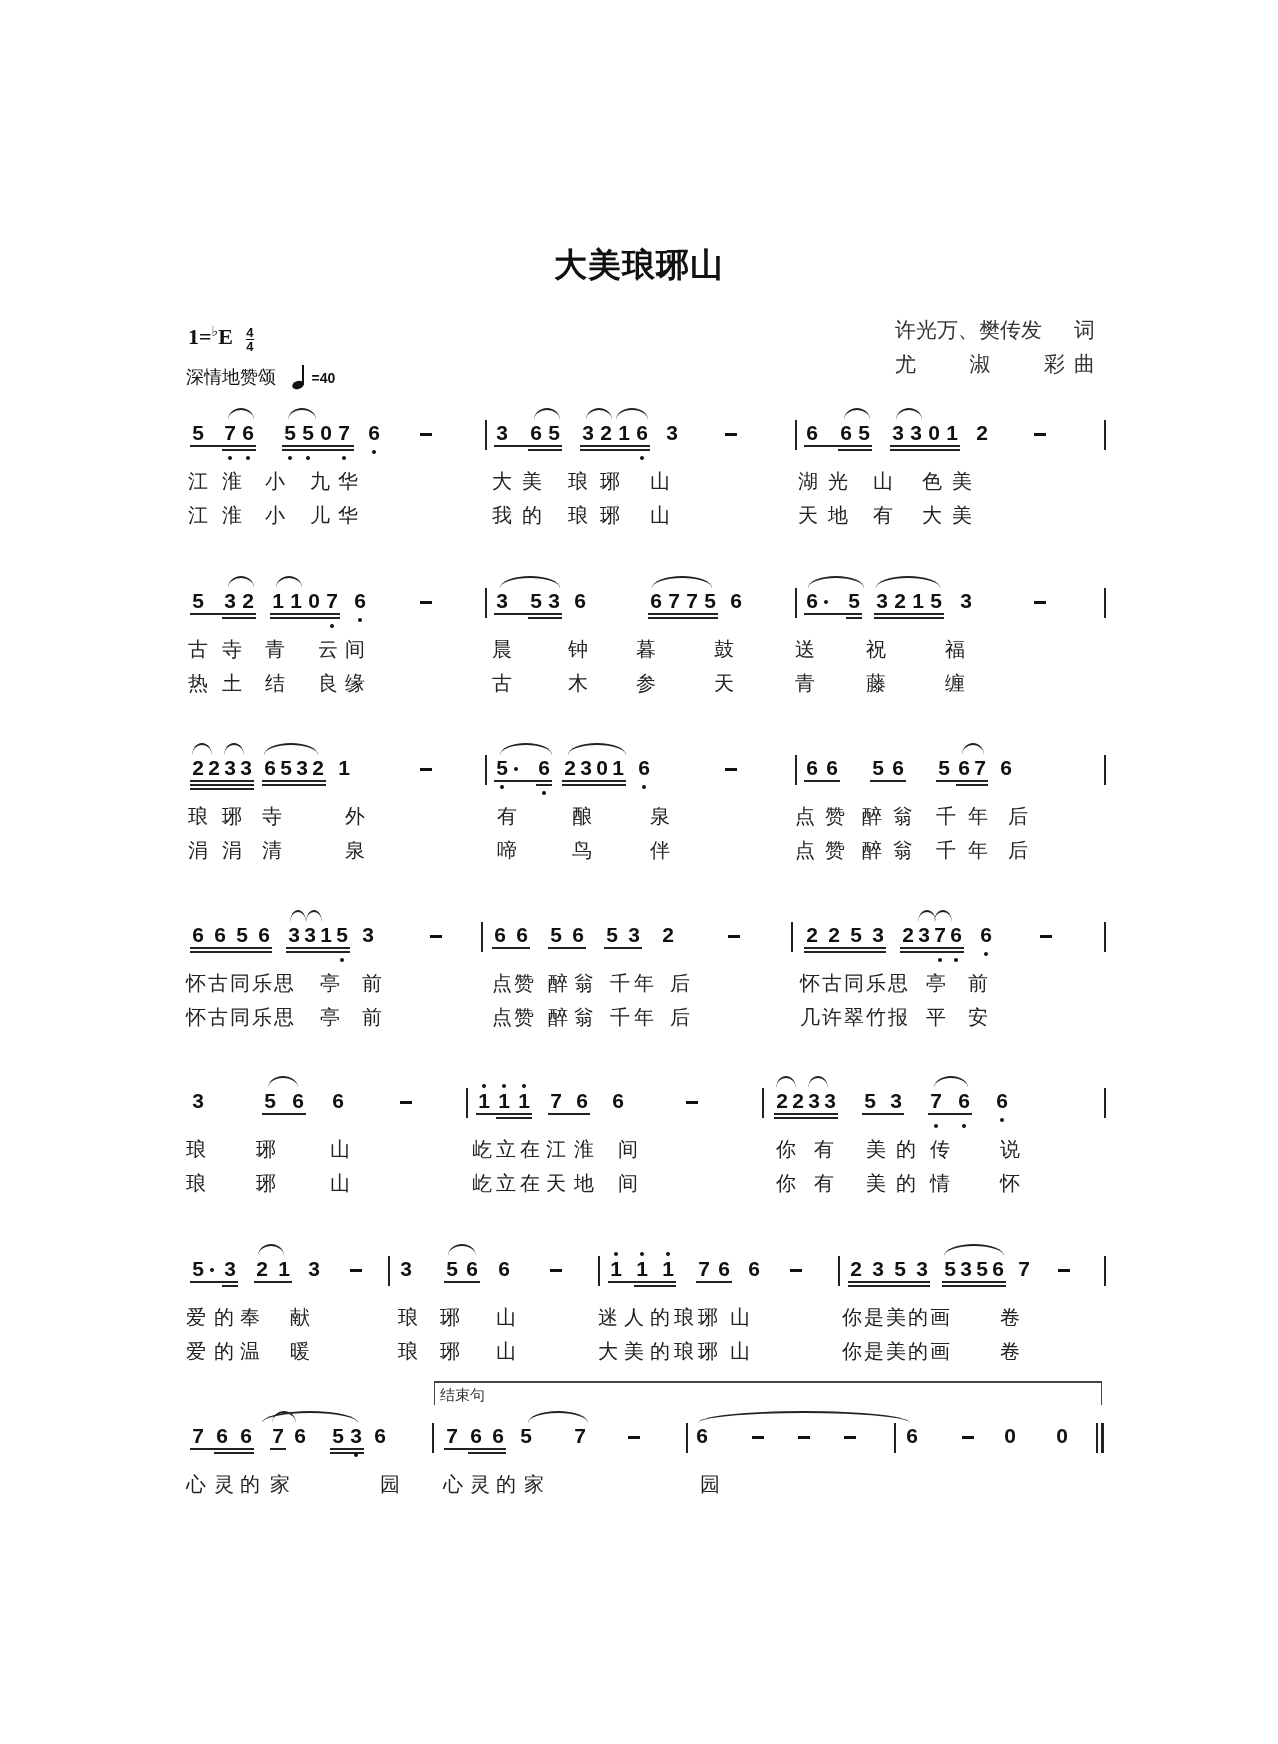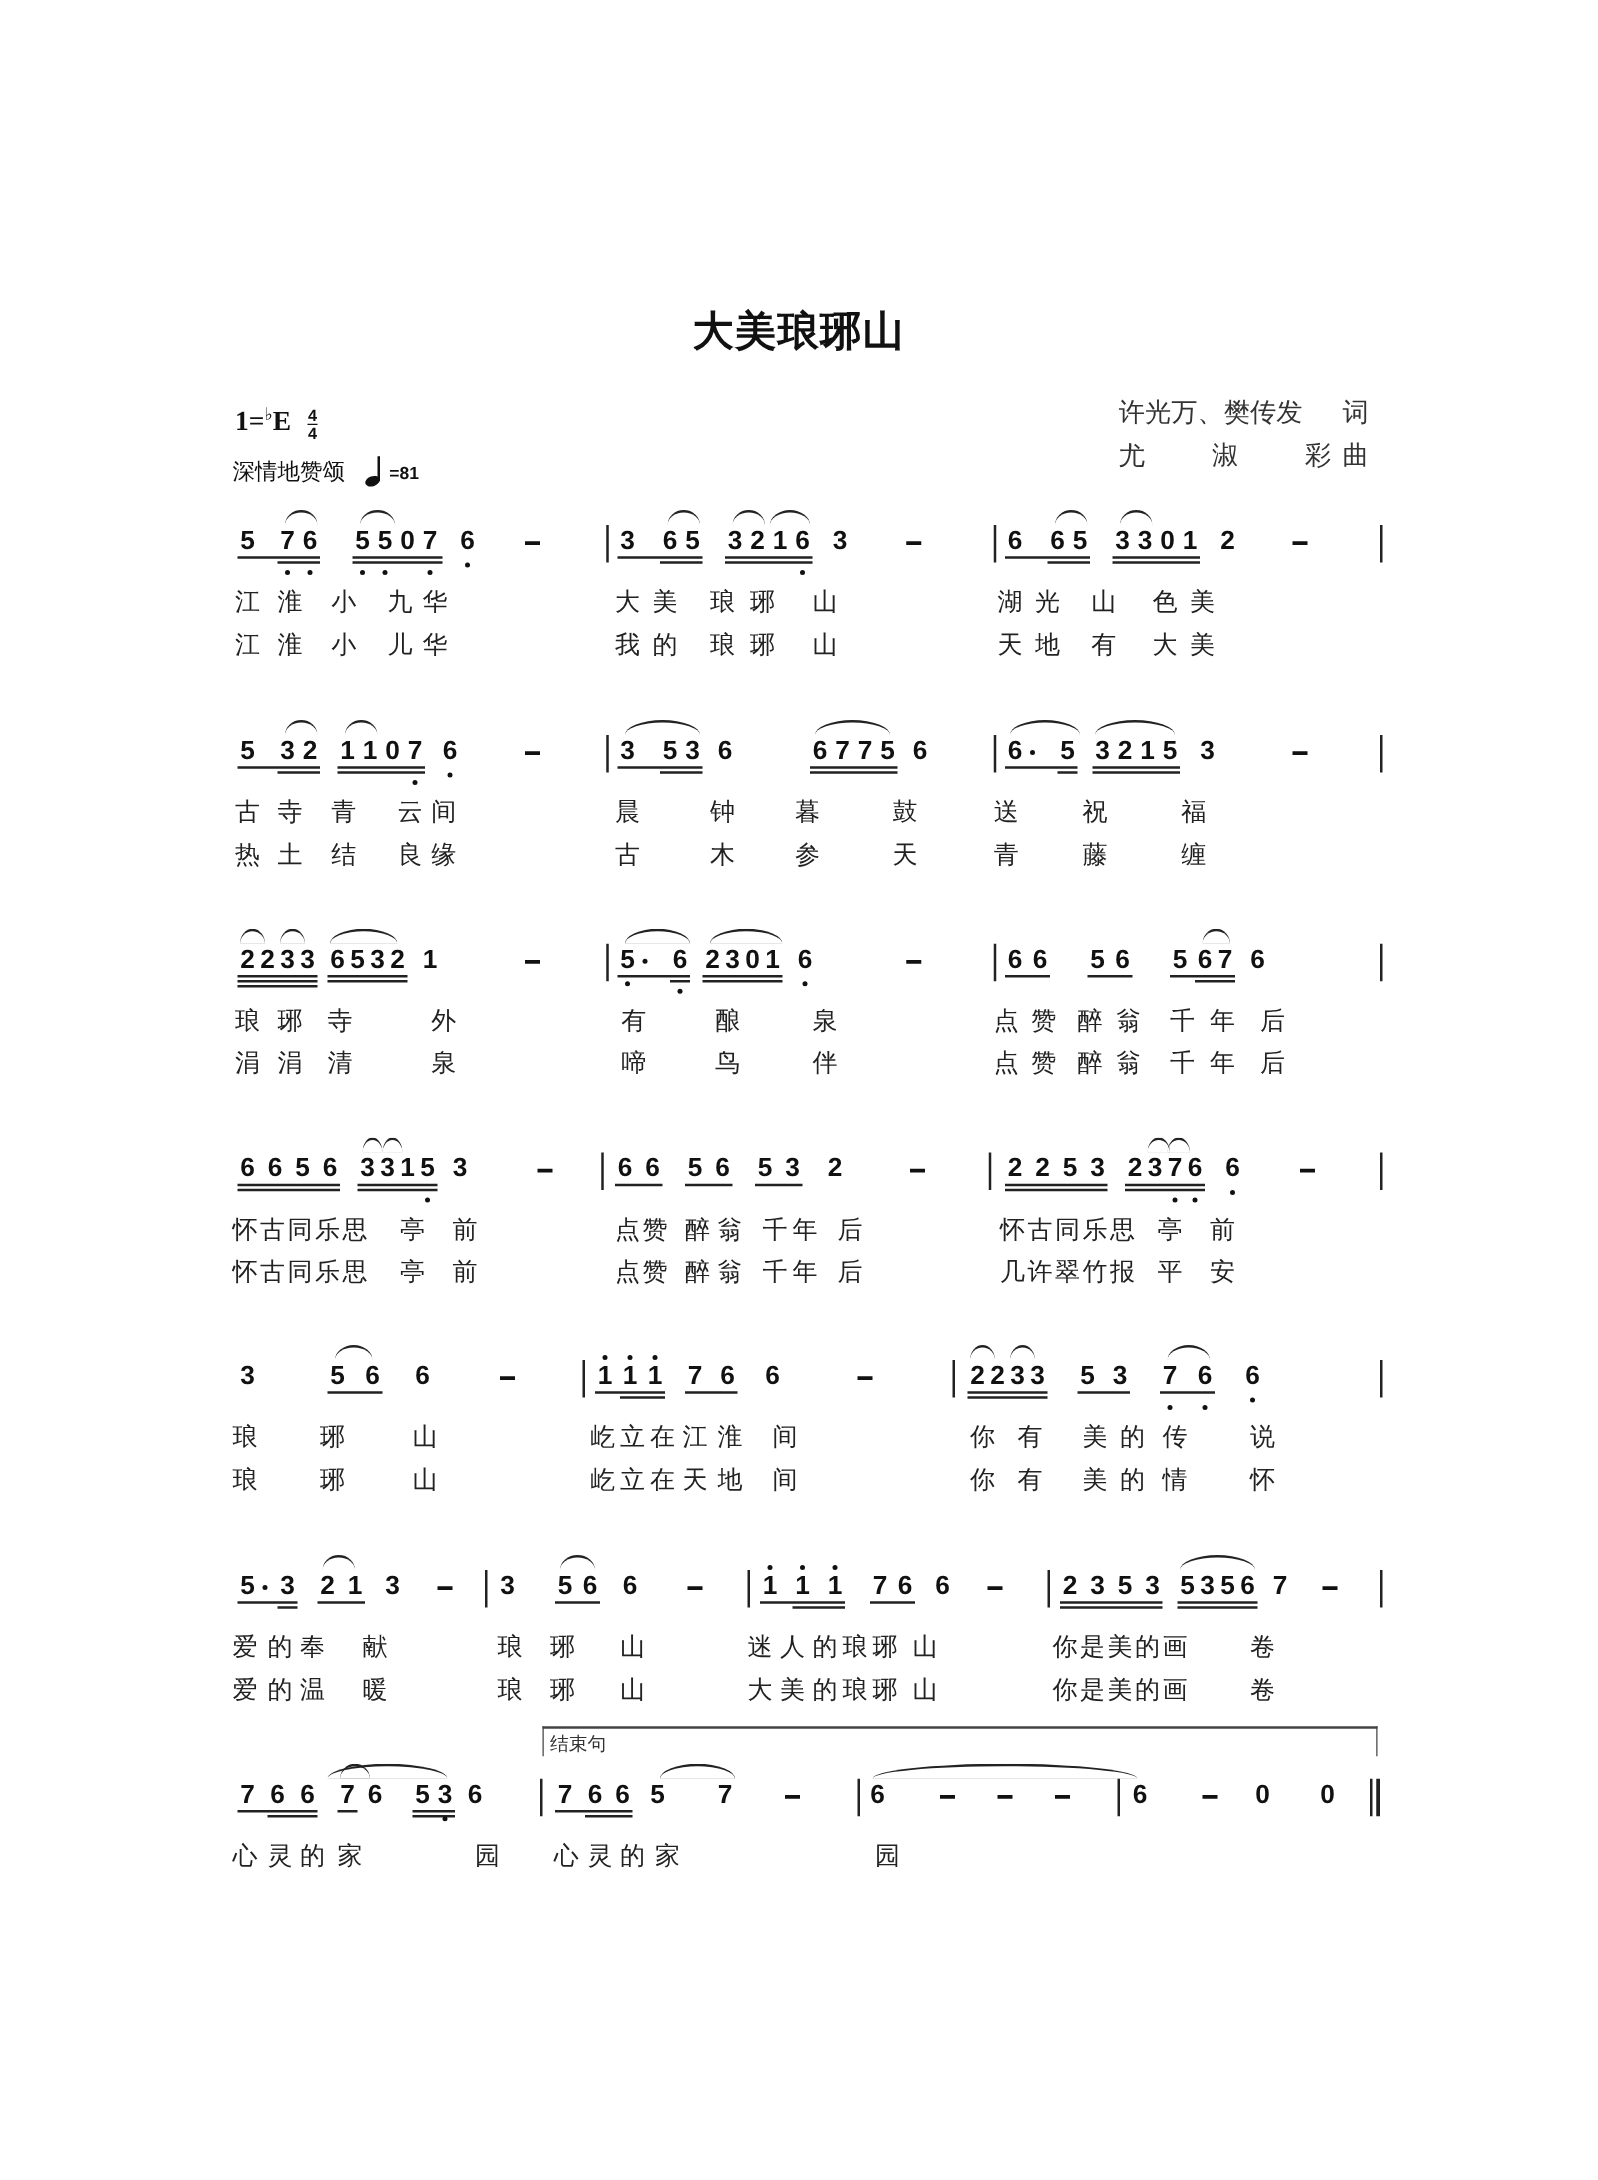--- a/index.html
+++ b/index.html
@@ -57,21 +57,21 @@
   <span>1=</span><sup>♭</sup><span>E</span>
   <span class="ts">
     <span>4</span>
     <span>4</span>
   </span>
 </div>
 
 <div class="abs tempo">
   <span>深情地赞颂</span>
   <span class="note-ico"></span>
-  <span class="bpm">=81</span>
+  <span class="bpm">=40</span>
 </div>
 
 <div class="abs bracket" style="left:434px;top:1381px;width:666px;"></div>
 <div class="abs bracket-label" style="left:440px;top:1386px;">结束句</div>
 
 <div id="score">
     <div class="row" style="top: 442px;">
       <div class="n" style="left: 190px;">5</div>
       <div class="n" style="left: 222px;">7</div>
       <div class="n" style="left: 240px;">6</div>

